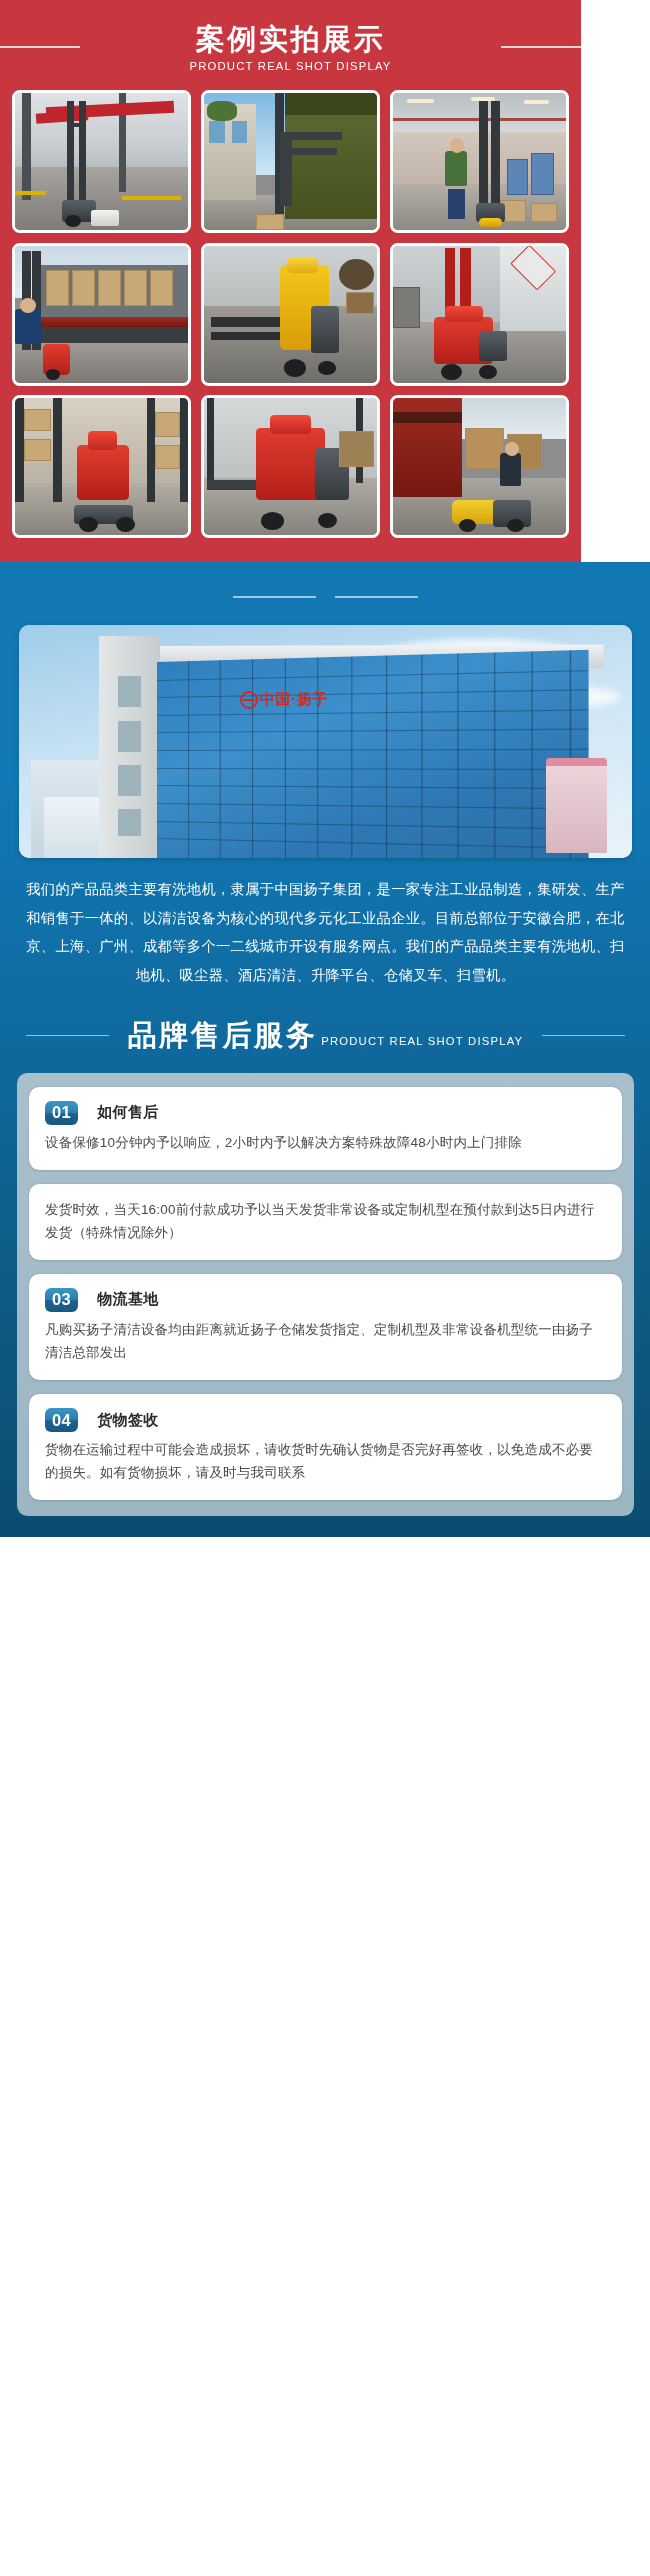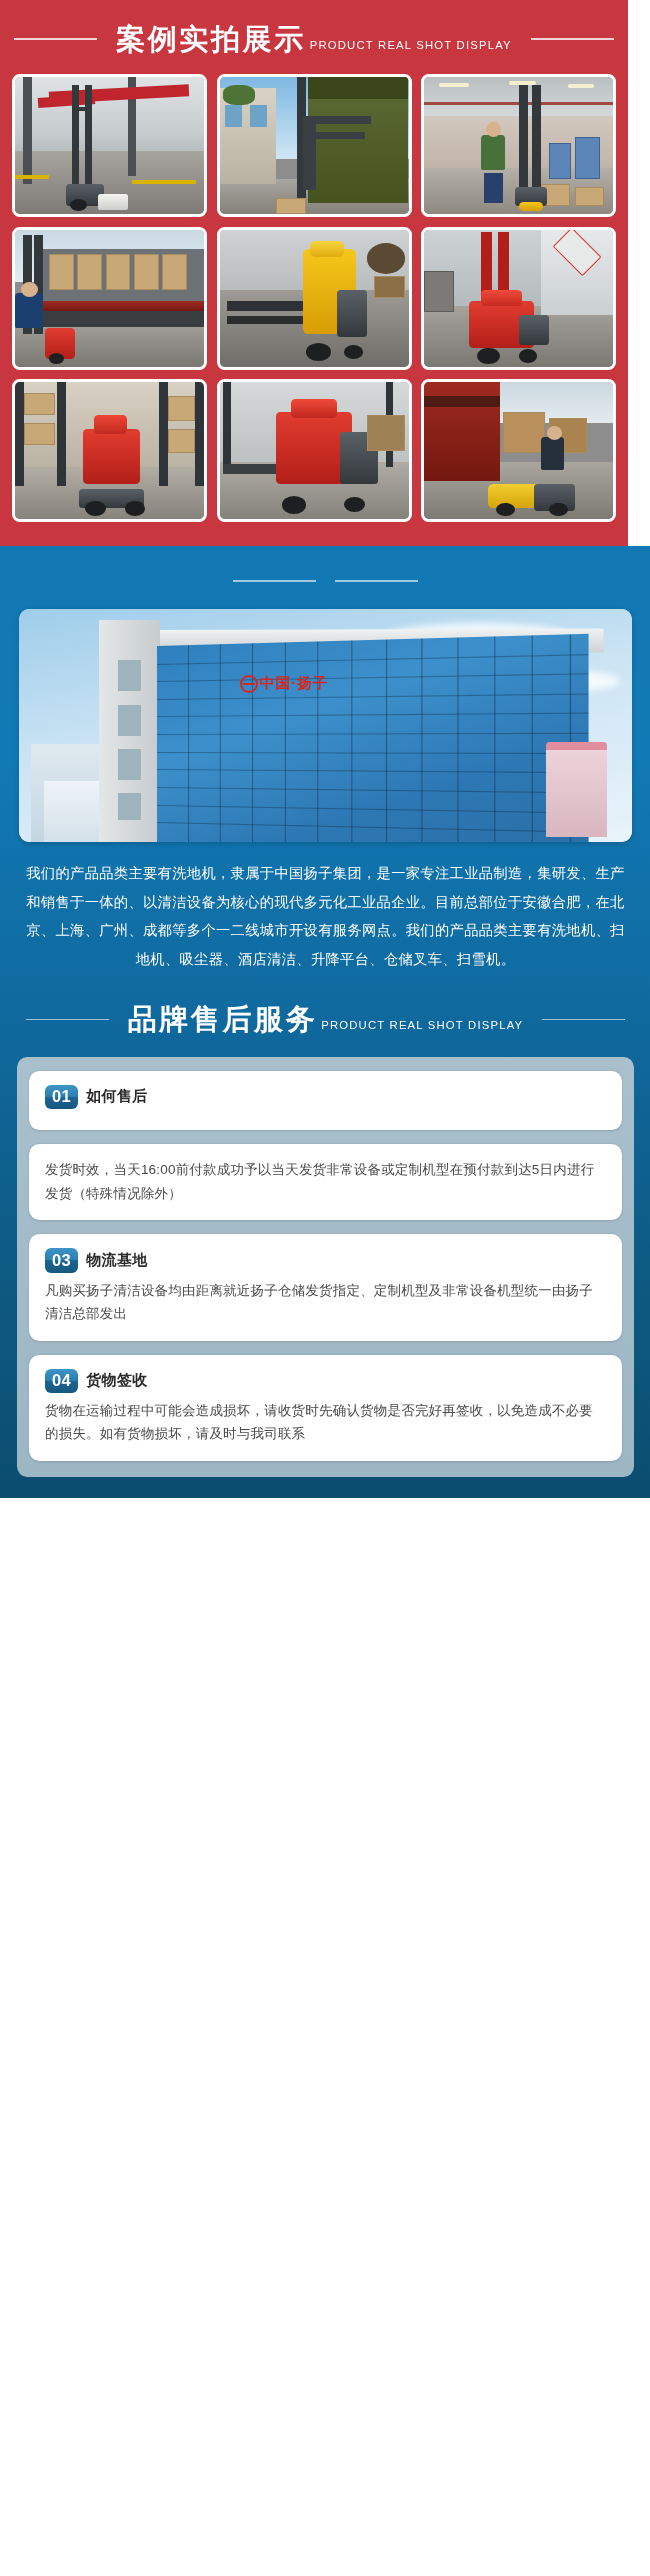--- a/index.html
+++ b/index.html
@@ -7,21 +7,21 @@
   body {
     font-family: "Liberation Sans", "DejaVu Sans", sans-serif;
     background: #ffffff;
     width: 651px;
     overflow-x: hidden;
   }
 
   
   .case-section {
     background: #c8373f;
-    width: 628px;
+    width: 581px;
     padding: 15.6px 0 24px 0;
     position: relative;
   }
   .sec-head {
     text-align: center;
     position: relative;
     padding: 5.2px 0 12px 0;
   }
   .sec-head-inner {
     display: inline-flex;
@@ -155,21 +155,21 @@
     padding: 14px 12px 15.6px 12px;
   }
   .card {
     background: #ffffff;
     border-radius: 10.4px;
     padding: 14px 15.6px 15.6px 15.6px;
     margin-bottom: 14px;
     box-shadow: 0 0.9px 2.6px rgba(0,0,0,.14);
   }
   .card:last-child { margin-bottom: 0; }
-  .card-head { display:flex; align-items:center; gap:8px; margin-bottom:6px; }
+  .card-head { display:flex; align-items:center; gap:19px; margin-bottom:6px; }
   .card-num {
     background: linear-gradient(180deg,#3d94c6 0%,#2a7fb0 48%,#1c6492 50%,#17587f 100%);
     color:#ffffff;
     font-size:16.5px;
     font-weight:bold;
     border-radius:6px;
     padding:2.6px 7px 3.5px 7px;
     line-height:1.1;
     letter-spacing:0.4px;
   }
@@ -443,20 +443,21 @@
     </div>
   </div>
 
   <div class="cards-outer">
 
     <div class="card">
       <div class="card-head">
         <span class="card-num">01</span>
         <span class="card-title">如何售后</span>
       </div>
+      <div class="card-body">设备保修10分钟内予以响应，2小时内予以解决方案特殊故障48小时内上门排除</div>
     </div>
 
     <div class="card">
       <div class="card-body">发货时效，当天16:00前付款成功予以当天发货非常设备或定制机型在预付款到达5日内进行发货（特殊情况除外）</div>
     </div>
 
     <div class="card">
       <div class="card-head">
         <span class="card-num">03</span>
         <span class="card-title">物流基地</span>

